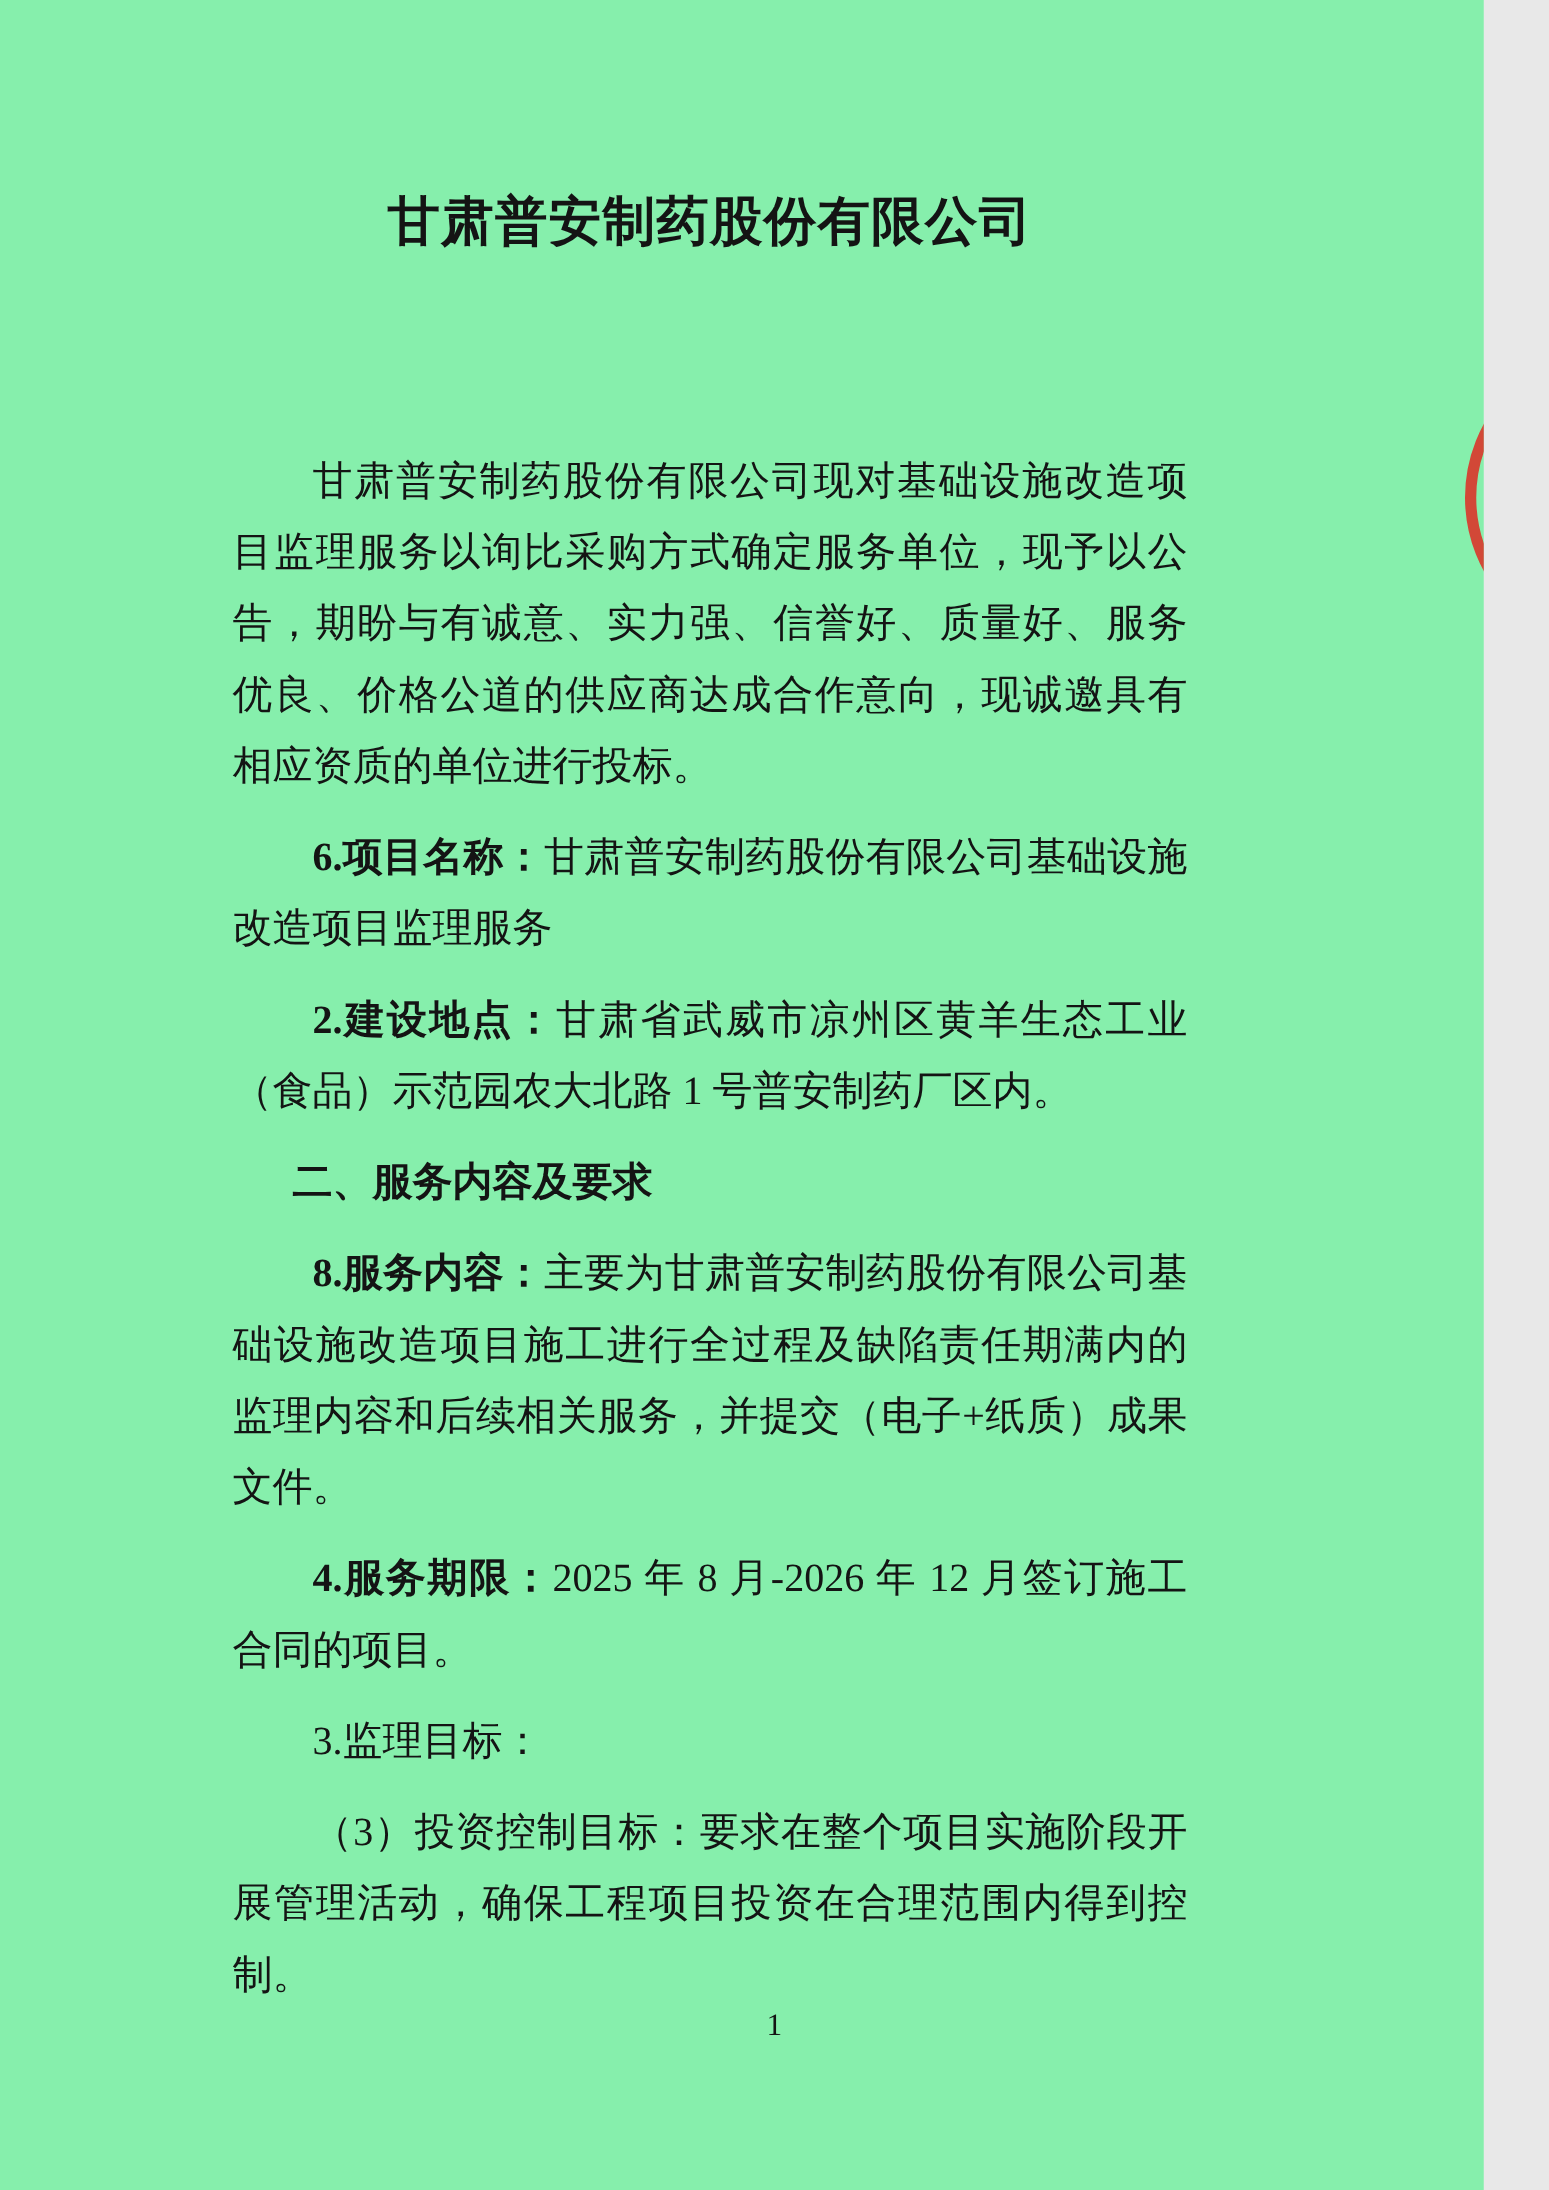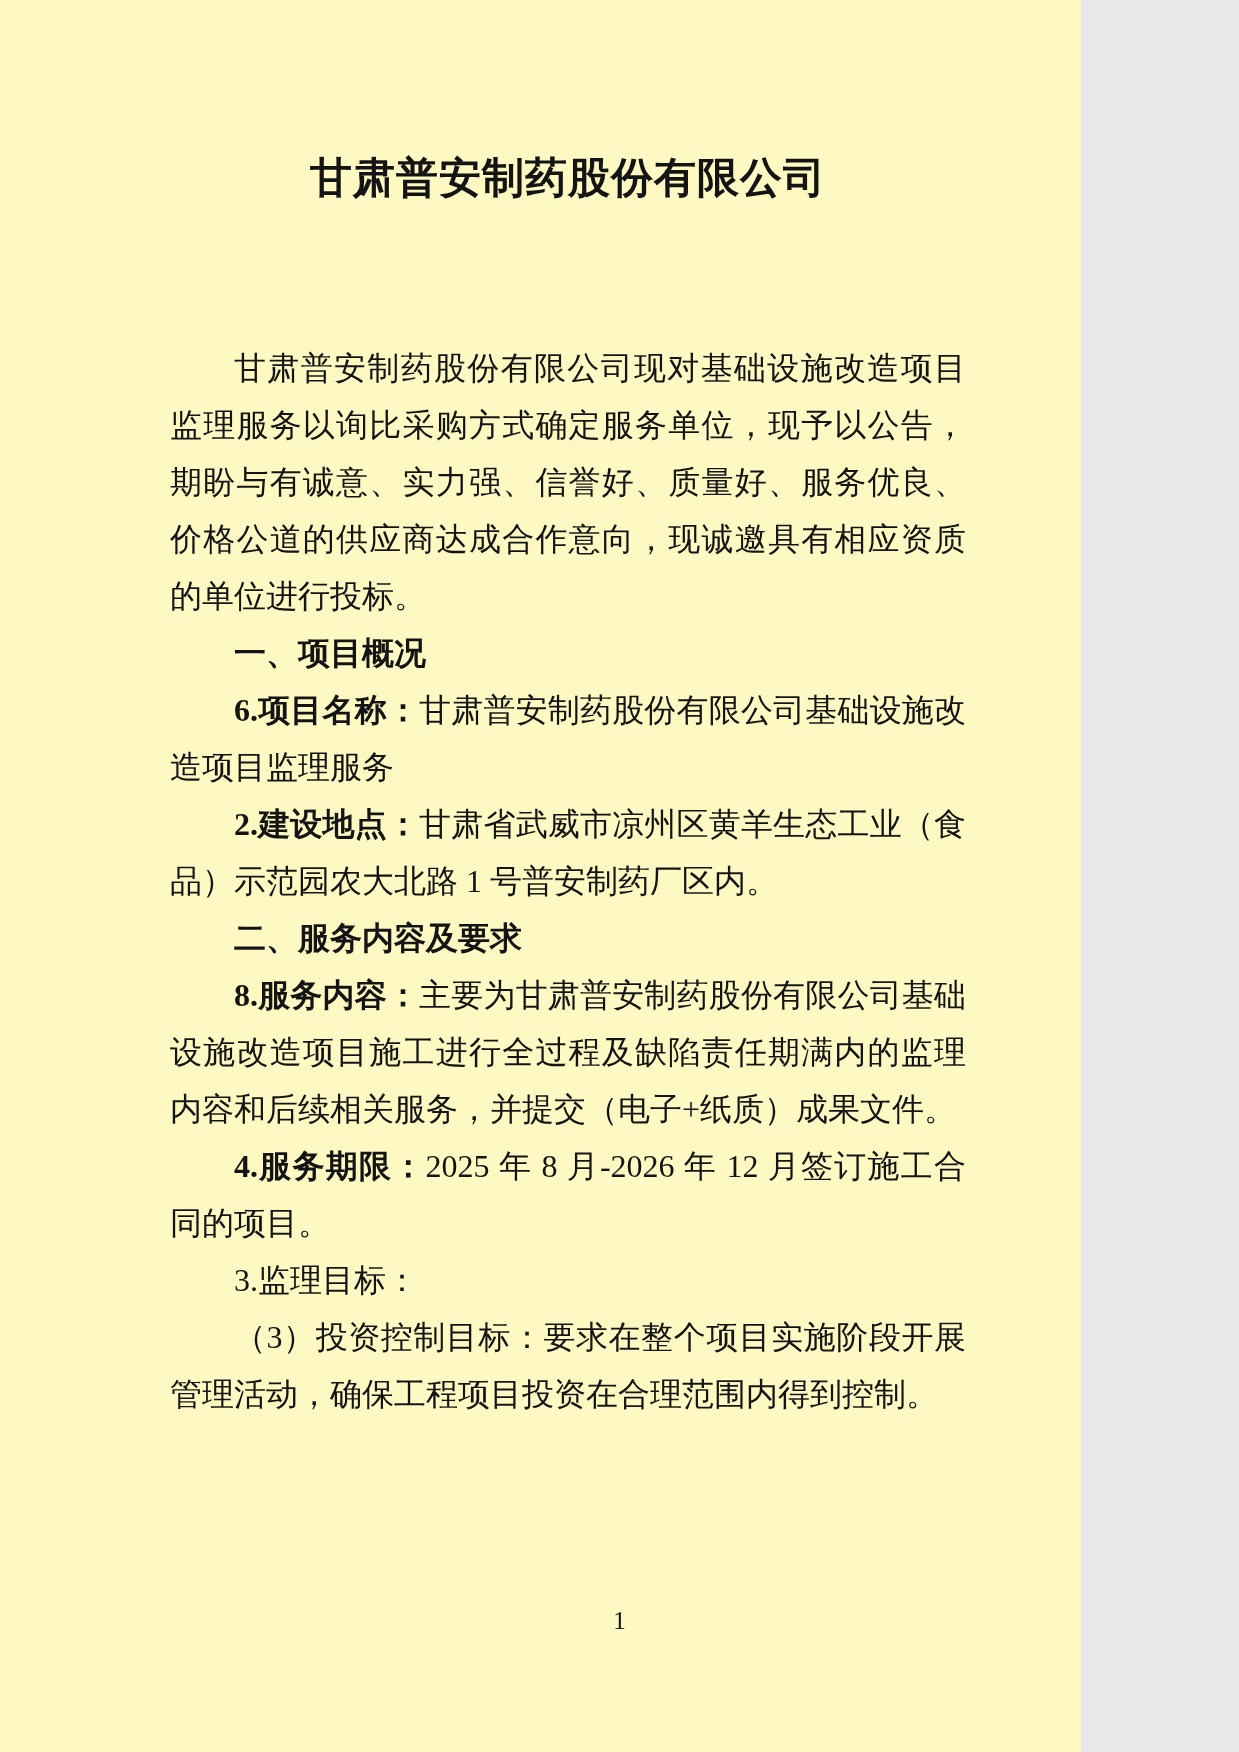--- a/index.html
+++ b/index.html
@@ -1,21 +1,21 @@
 <!DOCTYPE html>
 <html lang="zh"><head>
 <meta charset="utf-8">
 <style>
   html, body { margin: 0; padding: 0; }
   body { background: #e8e8e8; }
   .page {
     position: relative;
-    width: 1081px;
+    width: 1187px;
     height: 1752px;
-    background: #fef9c3;
+    background: #86efac;
     overflow: hidden;
     color: #141414;
     font-family: "Liberation Serif", "DejaVu Serif", serif;
   }
   .doc-title {
     position: absolute;
     top: 148px;
     left: 170px;
     width: 796px;
     text-align: center;
@@ -27,21 +27,21 @@
   }
   .doc-body {
     position: absolute;
     top: 340px;
     left: 170px;
     width: 796px;
     font-size: 32px;
     line-height: 57px;
     text-align: justify;
   }
-  .para { margin: 0; text-indent: 64px; }
+  .para { margin: 16px; text-indent: 64px; }
   .sec-heading {
     margin: 0;
     text-indent: 64px;
     font-family: "Liberation Sans", "DejaVu Sans", sans-serif;
     font-weight: 700;
     font-size: 32px;
     line-height: 57px;
     text-align: left;
   }
   .label { font-weight: 700; }
@@ -91,21 +91,20 @@
 
 <div class="page">
 
   <div class="doc-title">
     <div>甘肃普安制药股份有限公司</div>
   </div>
 
   <div class="doc-body">
     <p class="para">甘肃普安制药股份有限公司现对基础设施改造项目监理服务以询比采购方式确定服务单位，现予以公告，期盼与有诚意、实力强、信誉好、质量好、服务优良、价格公道的供应商达成合作意向，现诚邀具有相应资质的单位进行投标。</p>
 
-    <p class="sec-heading">一、项目概况</p>
 
     <p class="para"><span class="label">6.项目名称：</span><span>甘肃普安制药股份有限公司基础设施改造项目监理服务</span></p>
 
     <p class="para"><span class="label">2.建设地点：</span><span>甘肃省武威市凉州区黄羊生态工业（食品）示范园农大北路 1 号普安制药厂区内。</span></p>
 
 
     <p class="sec-heading">二、服务内容及要求</p>
 
     <p class="para"><span class="label">8.服务内容：</span><span>主要为甘肃普安制药股份有限公司基础设施改造项目施工进行全过程及缺陷责任期满内的监理内容和后续相关服务，并提交（电子+纸质）成果文件。</span></p>
 

